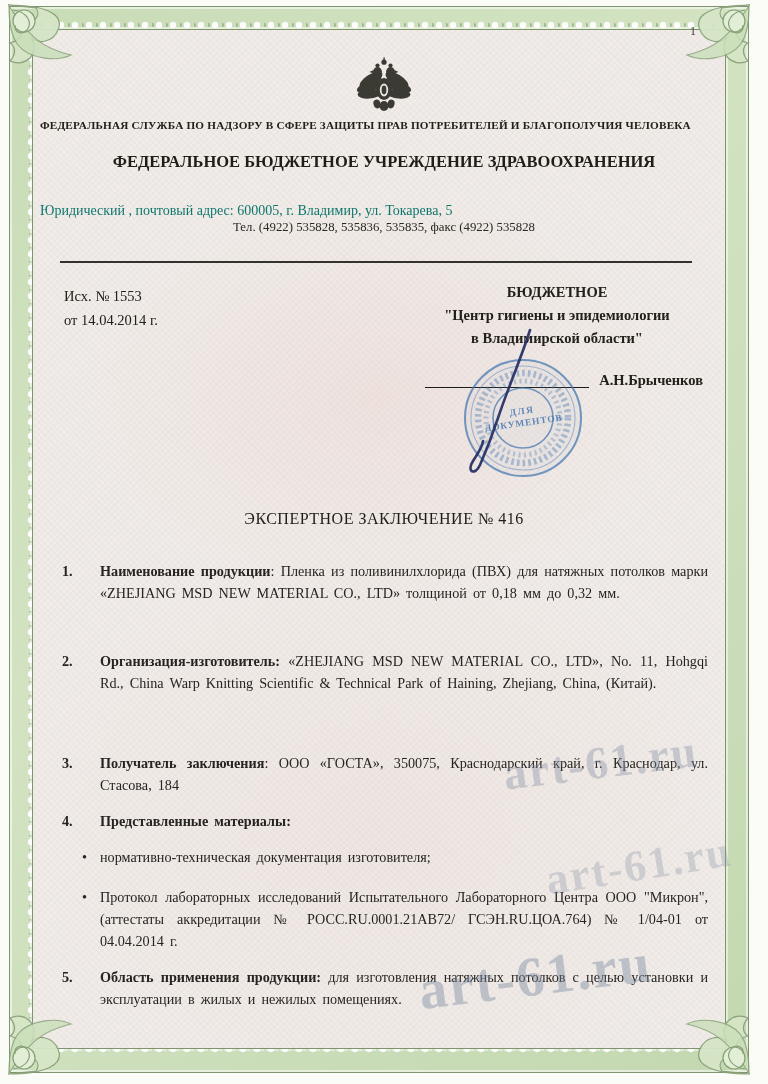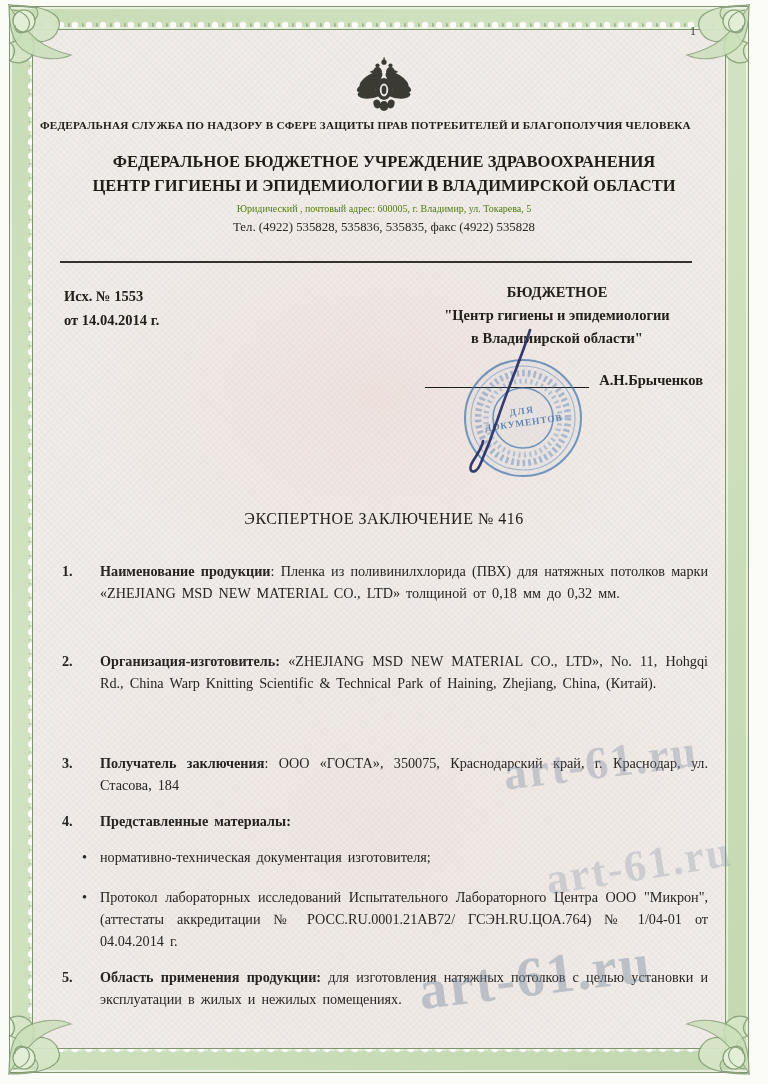--- a/index.html
+++ b/index.html
@@ -41,25 +41,25 @@
   .corner.bl{bottom:9px;left:7px;transform:scaleY(-1);}
   .corner.br{bottom:9px;right:17px;transform:scale(-1,-1);}
 
   
   .abs{position:absolute;}
   .pagenum{left:690px;top:24px;font-size:12px;color:#3c3c36;}
   .emblem{left:356px;top:56px;}
   .agency{left:40px;right:40px;top:119px;text-align:left;font-weight:bold;font-size:11.2px;color:#222018;letter-spacing:.2px;}
   .org1{left:40px;right:40px;top:152px;text-align:center;font-weight:bold;font-size:16.5px;color:#1f1d16;}
   .org2{left:40px;right:40px;top:176px;text-align:center;font-weight:bold;font-size:16.5px;color:#1f1d16;}
-  .addr{left:40px;right:40px;top:203px;text-align:center;font-size:10px;color:#4d7c0f;}
+  .addr{left:40px;right:40px;top:203px;text-align:left;font-size:14px;color:#0f766e;}
   .phone{left:40px;right:40px;top:220px;text-align:center;font-size:12.8px;color:#2a2822;}
   .rule{left:60px;top:261px;width:632px;border-top:2px solid #33322c;}
 
-  .refblock{left:64px;top:284px;font-weight:bold;font-size:14.5px;line-height:24px;color:#22201a;}
+  .refblock{left:64px;top:284px;font-weight:normal;font-size:14.5px;line-height:24px;color:#22201a;}
   .approval{left:407px;top:281px;width:300px;text-align:center;font-weight:bold;font-size:14.5px;line-height:23px;color:#22201a;}
   .sigrow{display:flex;align-items:flex-end;margin-top:19px;padding:0 4px 0 18px;}
   .sigline{flex:1;border-bottom:1.7px solid #1c1c1a;margin:0 10px 4px 0;height:14px;}
   .signer{white-space:nowrap;}
 
   .stamp{left:437px;top:322px;pointer-events:none;}
 
   .doctitle{left:40px;right:40px;top:510px;text-align:center;font-weight:normal;font-size:16px;letter-spacing:.5px;color:#1f1d16;}
 
   .items{left:62px;top:560px;width:646px;font-size:14.2px;line-height:22px;color:#262420;}
@@ -164,21 +164,20 @@
         <ellipse cx="21" cy="48" rx="3.5" ry="4.4" transform="rotate(-18 21 48)"></ellipse>
         <ellipse cx="35" cy="48" rx="3.5" ry="4.4" transform="rotate(18 35 48)"></ellipse>
         <ellipse cx="28" cy="34" rx="4.2" ry="6.5" fill="#efe9e4"></ellipse>
         <ellipse cx="28" cy="34" rx="2.4" ry="4.4"></ellipse>
       </g>
     </svg>
   </div>
 
   <div class="abs agency">ФЕДЕРАЛЬНАЯ СЛУЖБА ПО НАДЗОРУ В СФЕРЕ ЗАЩИТЫ ПРАВ ПОТРЕБИТЕЛЕЙ И БЛАГОПОЛУЧИЯ ЧЕЛОВЕКА</div>
   <div class="abs org1">ФЕДЕРАЛЬНОЕ БЮДЖЕТНОЕ УЧРЕЖДЕНИЕ ЗДРАВООХРАНЕНИЯ</div>
-  <div class="abs org2">ЦЕНТР ГИГИЕНЫ И ЭПИДЕМИОЛОГИИ В ВЛАДИМИРСКОЙ ОБЛАСТИ</div>
   <div class="abs addr">Юридический , почтовый адрес: 600005, г. Владимир, ул. Токарева, 5</div>
   <div class="abs phone">Тел. (4922) 535828, 535836, 535835, факс (4922) 535828</div>
   <div class="abs rule"></div>
 
   <div class="abs refblock">
     <div>Исх. № 1553</div>
     <div>от 14.04.2014 г.</div>
   </div>
 
   <div class="abs approval">

